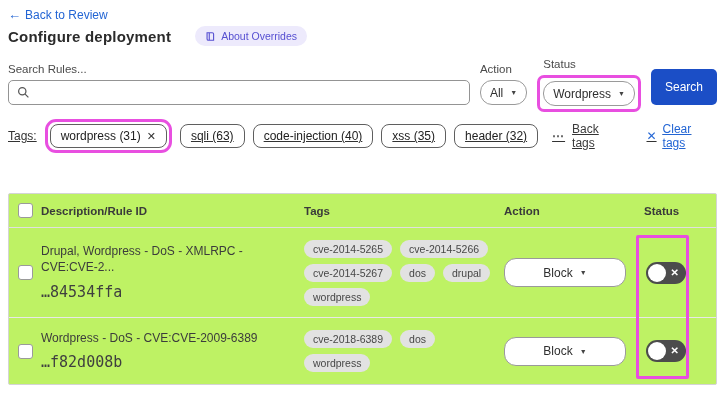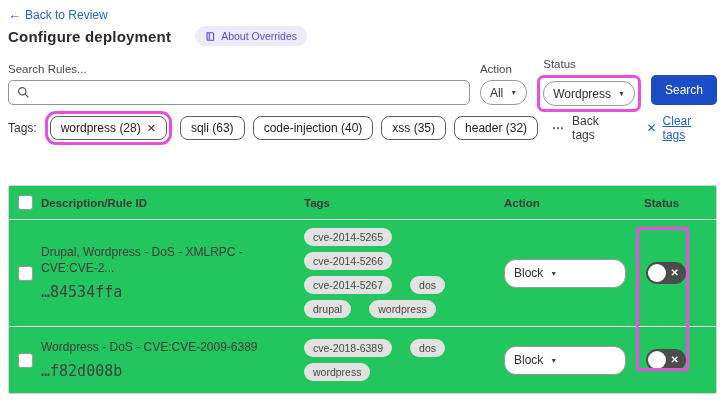--- a/index.html
+++ b/index.html
@@ -21,52 +21,52 @@
   .field-label { font-size:11.5px; color:#4a4a4a; margin-bottom:5px; display:block; }
   .search-col { flex:1; }
   .search-box { display:flex; align-items:center; height:25px; border:1px solid #949494; border-radius:5px; background:#fff; padding:0 8px; }
   .search-box input { border:none; outline:none; flex:1; font-size:12px; font-family:inherit; background:transparent; }
   .select-btn { display:inline-flex; align-items:center; gap:7px; border:1px solid #9a9a9a; border-radius:12px;
                 background:#fff; font-size:12px; color:#2f2f2f; padding:0 9px; height:25px; cursor:pointer; white-space:nowrap; }
   .caret { font-size:7px; color:#444; }
   .status-col .field-label { margin-left:6px; }
   .status-outline { border:3px solid #e84fe0; border-radius:7px; padding:3px; margin-bottom:-7px; background:#fff; }
   .search-btn { background:#1b4ec6; color:#fff; border:none; border-radius:5px; font-size:12px; font-family:inherit;
-                padding:0 14px; height:30px; cursor:pointer; }
-
-  
-  .tags-row { display:flex; align-items:center; margin-top:6px; font-size:12px; color:#333; }
+                padding:0 14px; height:36px; cursor:pointer; }
+
+  
+  .tags-row { display:flex; align-items:center; margin-top:14px; font-size:12px; color:#333;text-decoration:underline; }
   .tags-label { margin-right:8px; }
   .tag-outline { border:3px solid #e84fe0; border-radius:11px; padding:2px; margin-right:8px; }
   .chip { display:inline-flex; align-items:center; gap:6px; border:1px solid #5f5f5f; border-radius:8px;
           padding:4px 10px; font-size:12px; color:#222; background:#fff; cursor:pointer; white-space:nowrap; }
   .chip + .chip { margin-left:8px; }
   .chip-x { font-size:11px; color:#333; }
   .more-tags { display:inline-flex; align-items:center; gap:7px; margin-left:14px; color:#3a3a3a; cursor:pointer; }
   .ellipsis-icon { font-weight:bold; letter-spacing:1px; color:#555; }
   .clear-tags { display:inline-flex; align-items:center; gap:6px; margin-left:22px; color:#2365d4; cursor:pointer; }
   .clear-tags .label { text-decoration:underline; }
   .clear-x { font-size:12px; }
 
   
-  .table-wrap { position:relative; margin-top:40px; border:1px solid #d4d4d4; border-radius:2px; background:#22c55e; }
+  .table-wrap { position:relative; margin-top:40px; border:1px solid #d4d4d4; border-radius:2px; background:#bef264; }
   .t-row { display:grid; grid-template-columns:32px 263px 200px 140px 1fr; align-items:center; }
   .t-head { height:34px; border-bottom:1px solid #e0e0e0; font-weight:bold; font-size:11.5px; color:#3a3a3a; }
   .t-body-row { border-bottom:1px solid #e8e8e8; }
   .t-body-row:last-child { border-bottom:none; }
   .row-1 { min-height:90px; }
   .row-2 { min-height:66px; }
   .cell-check { display:flex; justify-content:center; }
   .checkbox { width:15px; height:15px; border:1.5px solid #9a9a9a; border-radius:3px; background:#fff; cursor:pointer; }
   .cell-desc { padding:10px 14px 10px 0; }
   .desc-line { font-size:12px; color:#3c3c3c; line-height:1.3; }
   .rule-id { font-family:"DejaVu Sans Mono", monospace; font-size:15px; color:#3f3f3f; margin-top:7px; }
-  .cell-tags { display:flex; flex-wrap:wrap; gap:6px 18px; padding:8px 6px 8px 0; align-content:center; }
+  .cell-tags { display:flex; flex-wrap:wrap; gap:6px 8px; padding:8px 6px 8px 0; align-content:center; }
   .pill { background:#e2e2e2; color:#474747; font-size:10.5px; padding:3px 9px; border-radius:10px; white-space:nowrap; }
-  .cell-action .select-btn { width:122px; height:29px; justify-content:flex-start; }
+  .cell-action .select-btn { width:122px; height:29px; justify-content:center; }
   .cell-status { display:flex; }
   .toggle { position:relative; width:40px; height:22px; border-radius:11px; background:#4c4c4c; margin-left:2px; cursor:pointer; }
   .toggle .knob { position:absolute; left:2px; top:2px; width:18px; height:18px; border-radius:50%; background:#fff; }
   .toggle .tx { position:absolute; right:7px; top:50%; transform:translateY(-50%); color:#fff; font-size:10px; font-weight:bold; line-height:1; }
   .status-highlight { position:absolute; left:627px; top:41px; width:53px; height:144px;
                       border:3px solid #e84fe0; border-radius:2px; pointer-events:none; z-index:5; }
 </style>
 </head>
 <body>
 
@@ -119,21 +119,21 @@
         </div>
       </div>
     </div>
     <button class="search-btn">Search</button>
   </div>
 
   <div class="tags-row">
     <span class="tags-label">Tags:</span>
     <span class="tag-outline">
       <span class="chip">
-        <span>wordpress (28)</span>
+        <span>wordpress (31)</span>
         <span class="chip-x">✕</span>
       </span>
     </span>
     <span class="chip">
         <span>sqli (63)</span>
       </span>
     <span class="chip">
         <span>code-injection (40)</span>
       </span>
     <span class="chip">

